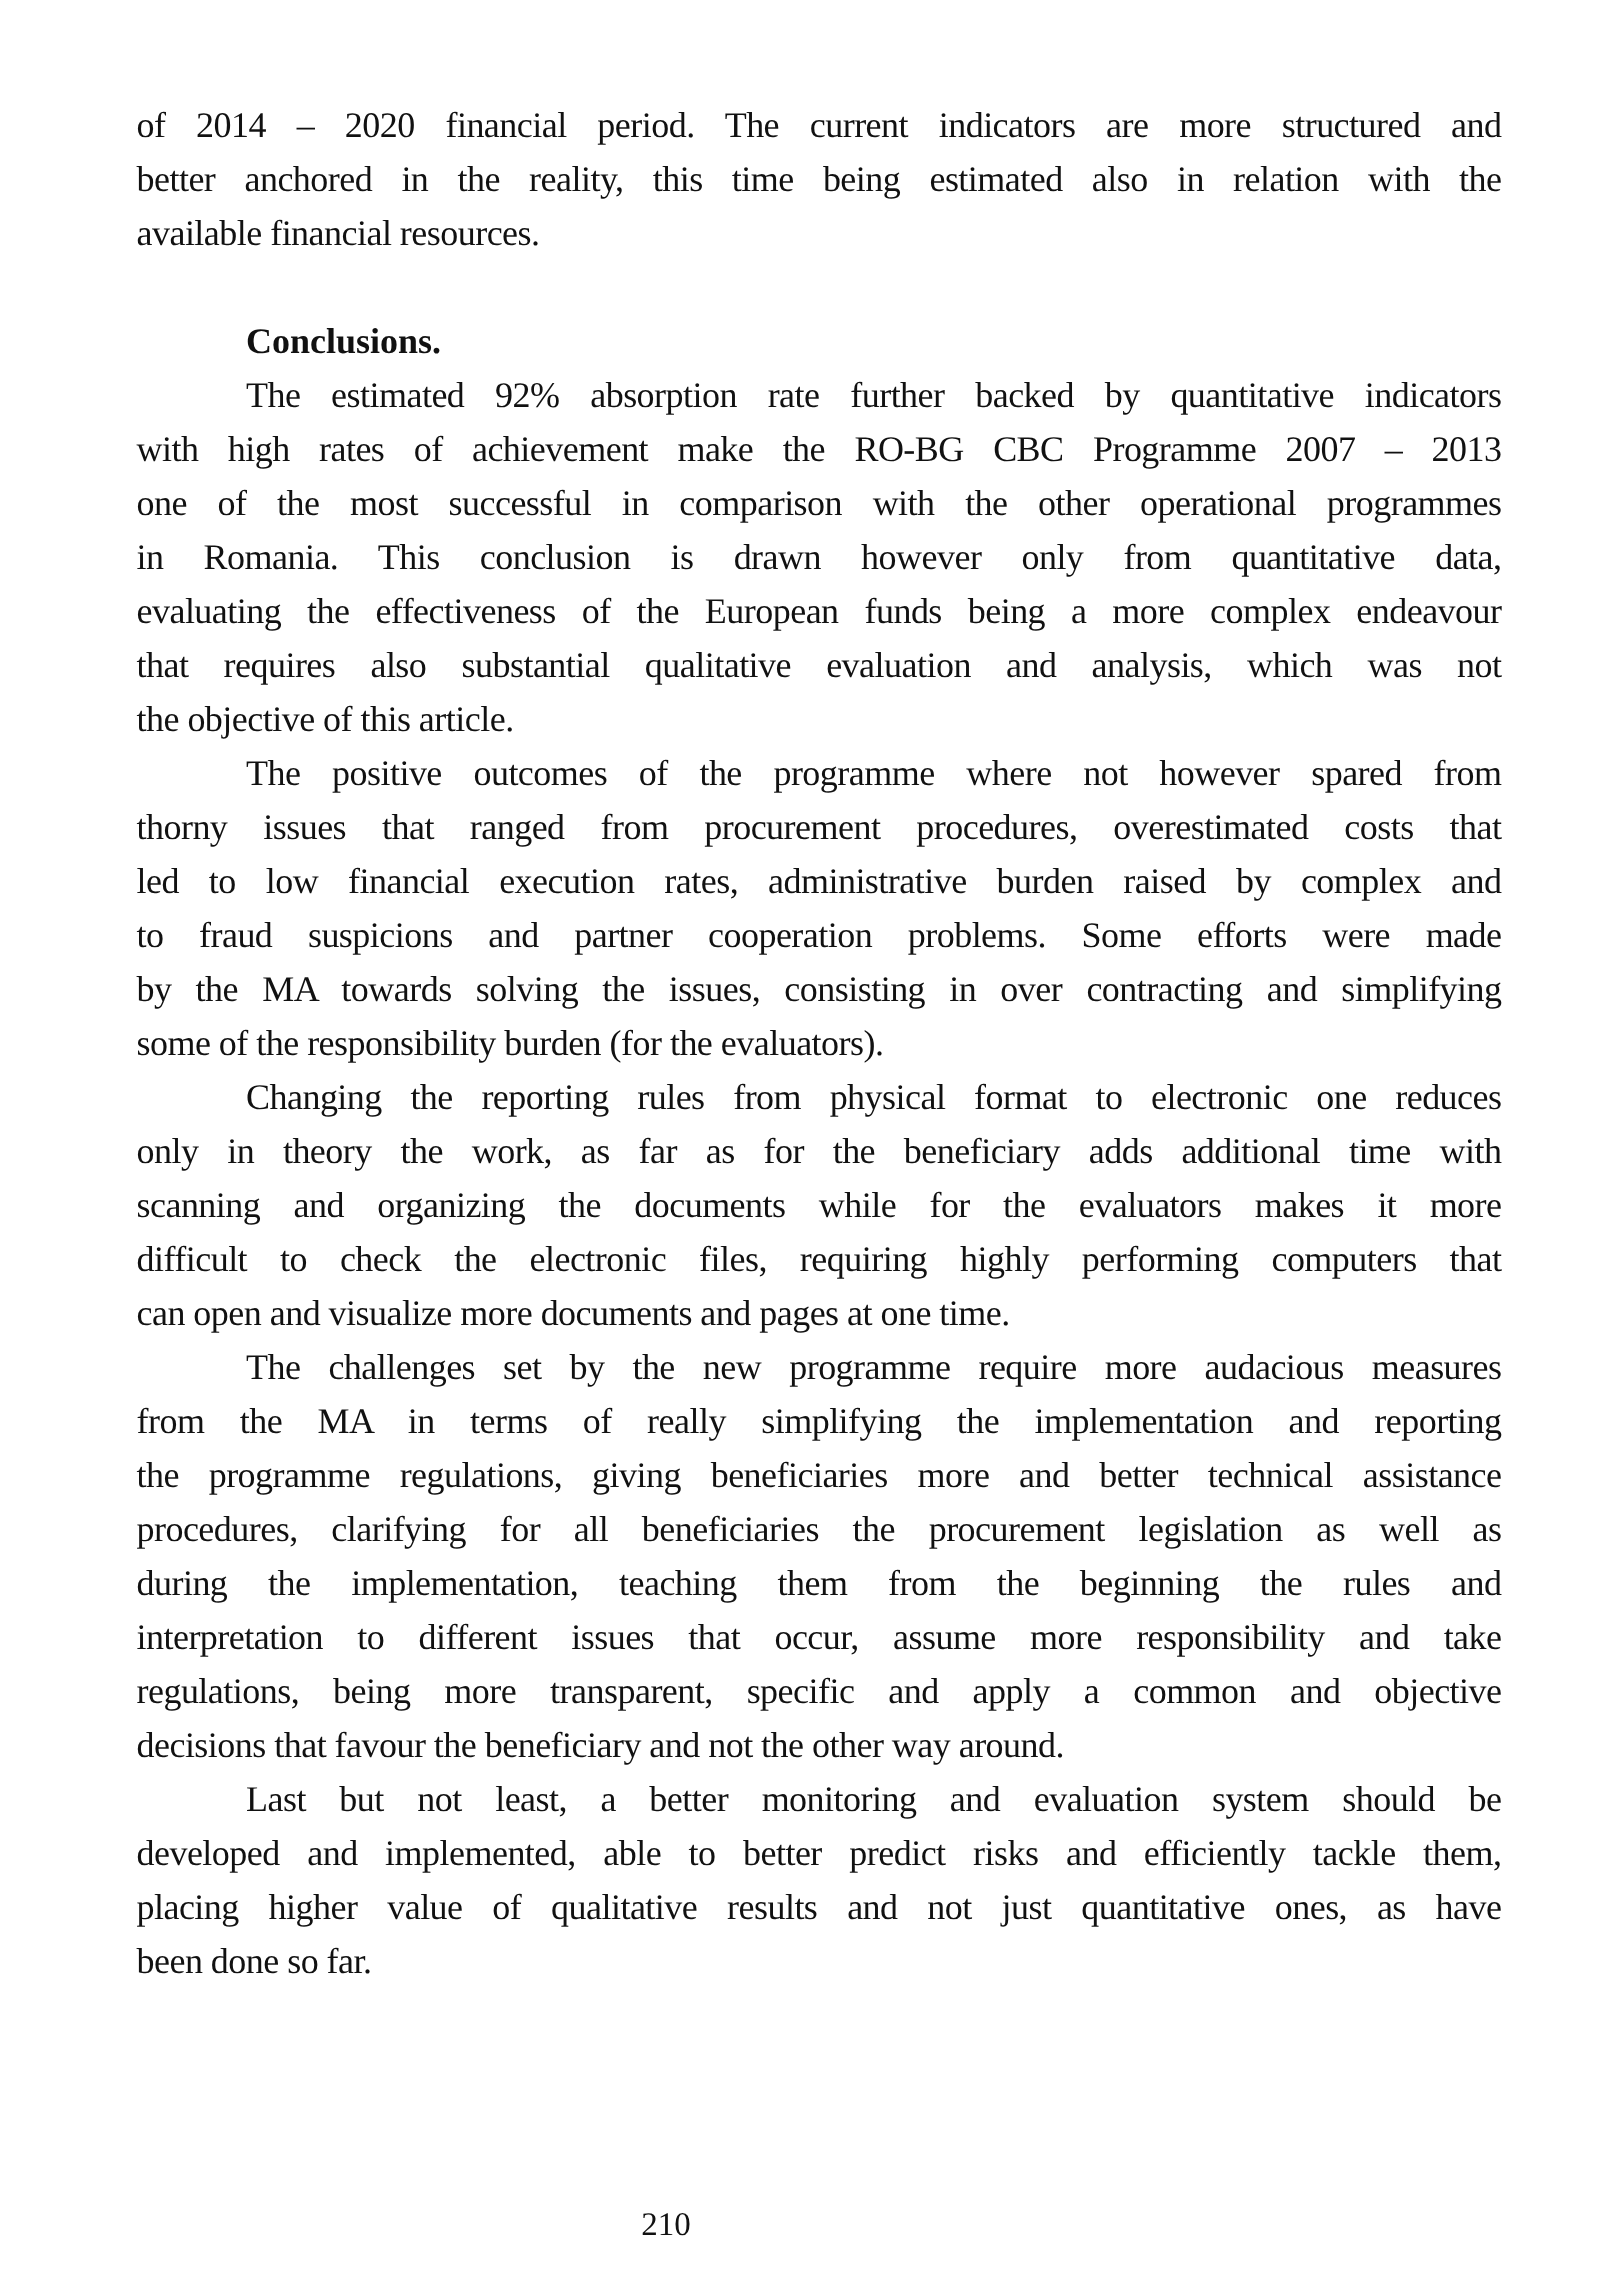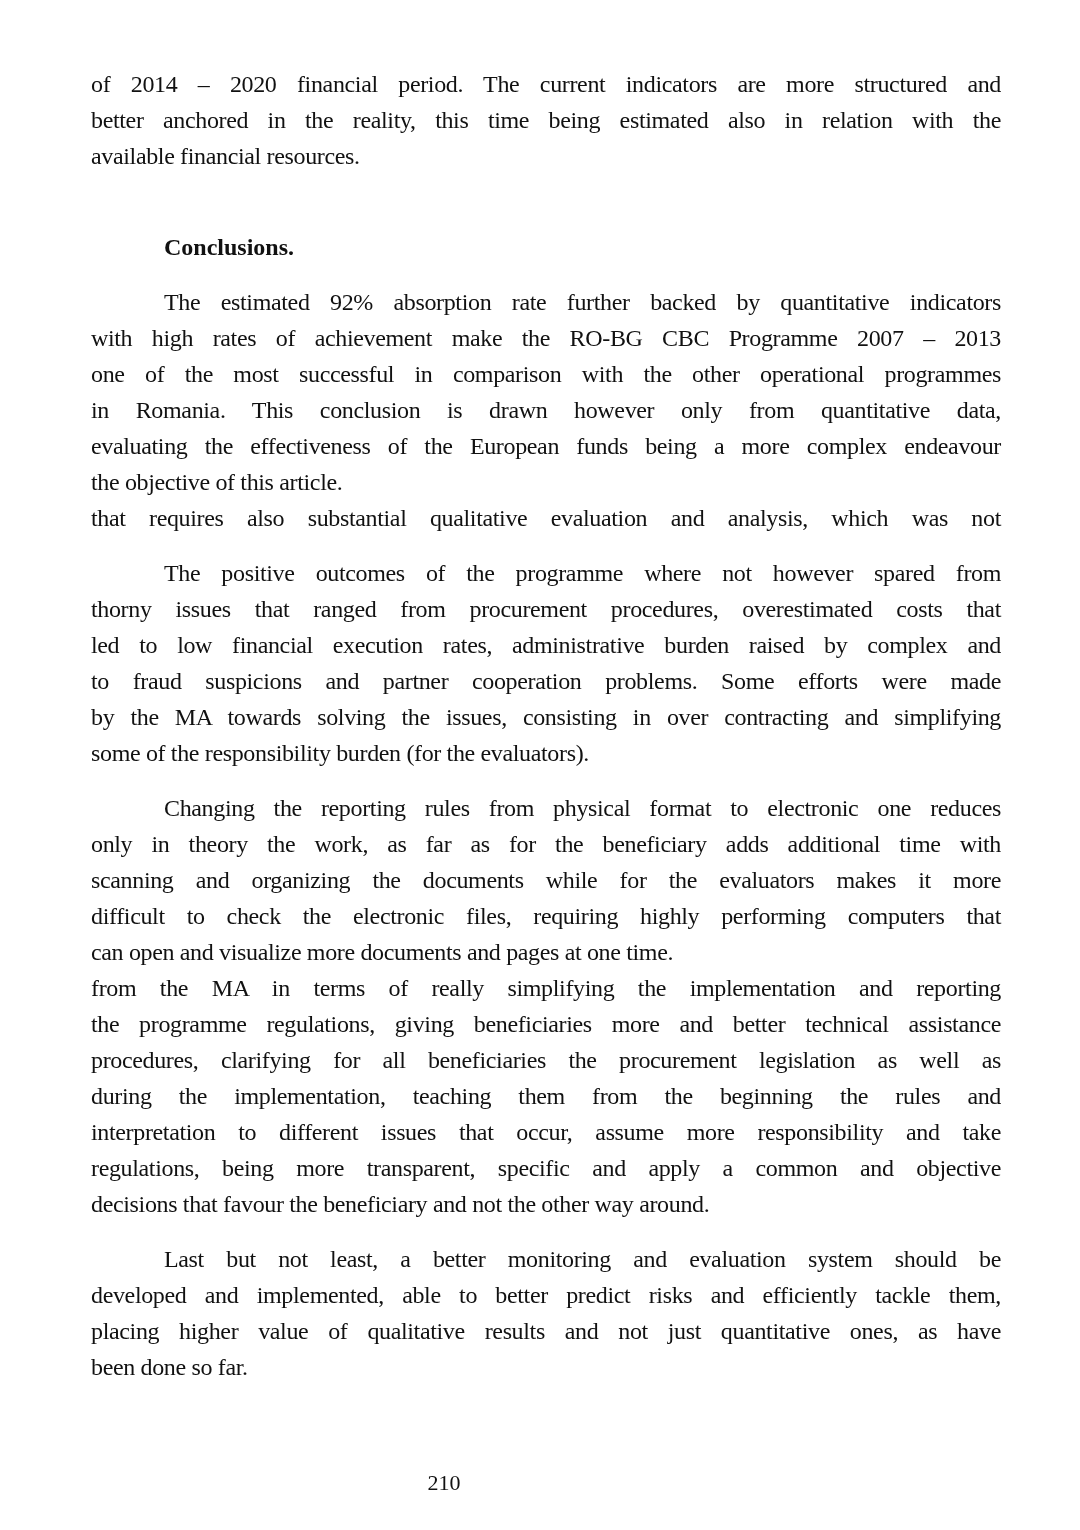--- a/index.html
+++ b/index.html
@@ -29,21 +29,20 @@
       white-space: nowrap;
       text-align: justify;
       text-align-last: justify;
       letter-spacing: -0.35px;
     }
     .line.last {
       text-align-last: left;
     }
     .indent {
       padding-left: 73px;
-      margin-top: 19px;
     }
     .heading {
       font-weight: bold;
       text-align-last: left;
       letter-spacing: 0;
     }
     .gap {
       height: 36px;
     }
     .paragraph {
@@ -74,42 +73,43 @@
   <div class="gap"></div>
 
   <span class="line heading indent">Conclusions.</span>
 
   <div class="paragraph">
     <span class="line indent">The estimated 92% absorption rate further backed by quantitative indicators</span>
     <span class="line">with high rates of achievement make the RO-BG CBC Programme 2007 – 2013</span>
     <span class="line">one of the most successful in comparison with the other operational programmes</span>
     <span class="line">in Romania. This conclusion is drawn however only from quantitative data,</span>
     <span class="line">evaluating the effectiveness of the European funds being a more complex endeavour</span>
+    <span class="line">that requires also substantial qualitative evaluation and analysis, which was not</span>
     <span class="line last">the objective of this article.</span>
-    <span class="line">that requires also substantial qualitative evaluation and analysis, which was not</span>
   </div>
 
   <div class="paragraph">
     <span class="line indent">The positive outcomes of the programme where not however spared from</span>
     <span class="line">thorny issues that ranged from procurement procedures, overestimated costs that</span>
     <span class="line">led to low financial execution rates, administrative burden raised by complex and</span>
     <span class="line">to fraud suspicions and partner cooperation problems. Some efforts were made</span>
     <span class="line">by the MA towards solving the issues, consisting in over contracting and simplifying</span>
     <span class="line last">some of the responsibility burden (for the evaluators).</span>
   </div>
 
   <div class="paragraph">
     <span class="line indent">Changing the reporting rules from physical format to electronic one reduces</span>
     <span class="line">only in theory the work, as far as for the beneficiary adds additional time with</span>
     <span class="line">scanning and organizing the documents while for the evaluators makes it more</span>
     <span class="line">difficult to check the electronic files, requiring highly performing computers that</span>
     <span class="line last">can open and visualize more documents and pages at one time.</span>
   </div>
 
   <div class="paragraph">
+    <span class="line indent">The challenges set by the new programme require more audacious measures</span>
     <span class="line">from the MA in terms of really simplifying the implementation and reporting</span>
     <span class="line">the programme regulations, giving beneficiaries more and better technical assistance</span>
     <span class="line">procedures, clarifying for all beneficiaries the procurement legislation as well as</span>
     <span class="line">during the implementation, teaching them from the beginning the rules and</span>
     <span class="line">interpretation to different issues that occur, assume more responsibility and take</span>
     <span class="line">regulations, being more transparent, specific and apply a common and objective</span>
     <span class="line last">decisions that favour the beneficiary and not the other way around.</span>
   </div>
 
   <div class="paragraph">

